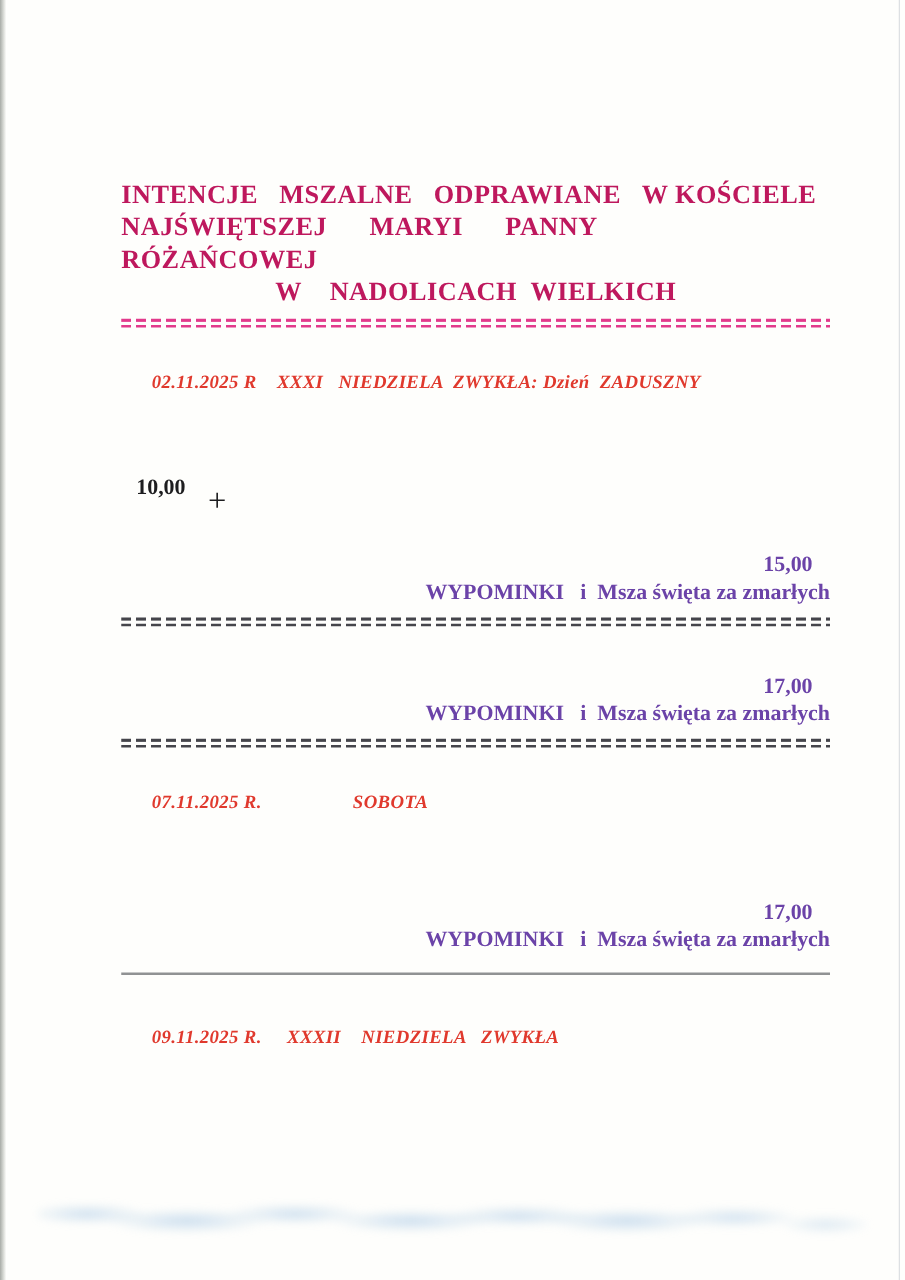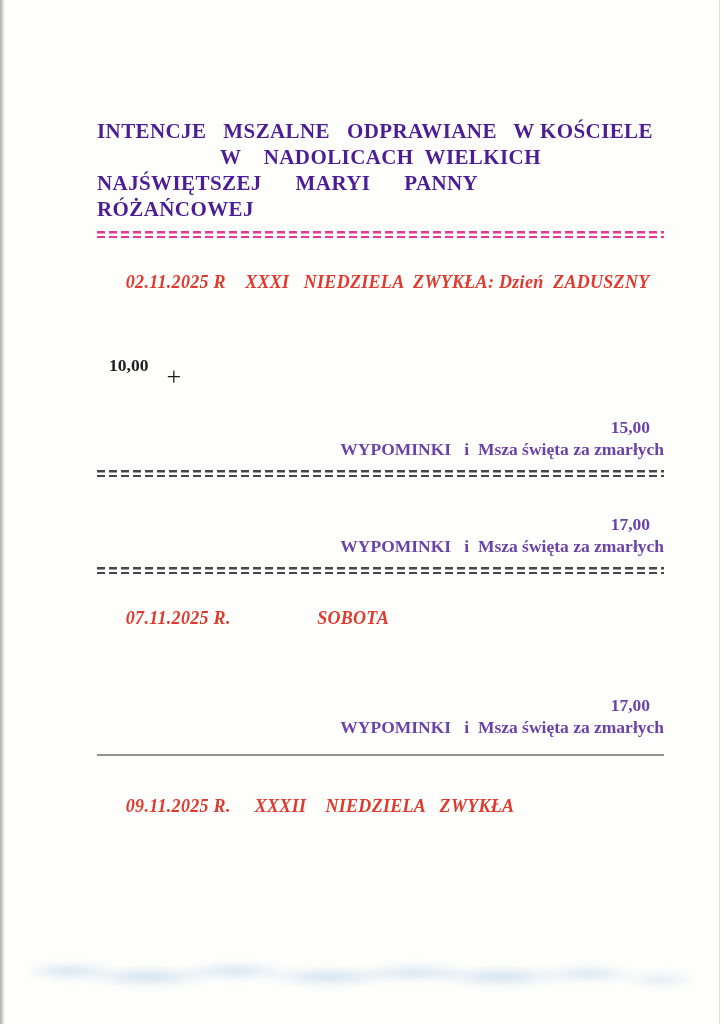--- a/index.html
+++ b/index.html
@@ -23,41 +23,41 @@
   .page {
     position: relative;
     padding: 98px 60px 0 97px;
   }
 
   
   .hdr { font-weight: bold; font-size: 16.5px; line-height: 21.5px; letter-spacing: 0.2px; }
   .hdr .italic { font-style: italic; }
 
   
-  .title-block { margin-top: 20px; color: #4c1d95; font-weight: bold; font-size: 21px; line-height: 26px; letter-spacing: 0.4px; }
+  .title-block { margin-top: 44px; color: #be185d; font-weight: bold; font-size: 21px; line-height: 26px; letter-spacing: 0.4px; }
   .title-line { white-space: pre-wrap; }
   .title-line.centered { text-align: center; }
 
   
   .sep-dashed {
     height: 7px; width: 100%; margin: 0;
     background-image:
       repeating-linear-gradient(90deg, var(--c) 0 8px, rgba(0,0,0,0) 8px 12px),
       repeating-linear-gradient(90deg, var(--c) 0 8px, rgba(0,0,0,0) 8px 12px);
     background-size: 100% 2.5px, 100% 2.5px;
     background-position: 0 0, 0 4.5px;
     background-repeat: no-repeat;
   }
   .sep-pink { --c: #e23a8c; margin-top: 9px; }
   .sep-gray { --c: #45454b; }
   .sep-solid { border-top: 2px solid #909293; height: 0; }
 
   
   .sec-head {
-    font-weight: bold; font-style: italic; font-size: 18px; line-height: 24px;
+    font-weight: bold; font-style: italic; font-size: 15px; line-height: 24px;
     white-space: pre-wrap; letter-spacing: 0.3px;
   }
   .red { color: #e0392d; }
   .blue { color: #1e6fbe; }
   .purple { color: #6b43a8; flex-direction: column; }
 
   
   .entry {
     display: flex; align-items: flex-end;
     font-weight: bold; font-size: 17.5px; line-height: 22px;
@@ -97,22 +97,22 @@
 <body>
 
 <div class="scan-edge-left"></div>
 <div class="scan-edge-right"></div>
 
 <div class="page">
 
 
   <div class="title-block">
     <div class="title-line">INTENCJE   MSZALNE   ODPRAWIANE   W KOŚCIELE</div>
+    <div class="title-line">NAJŚWIĘTSZEJ      MARYI      PANNY           RÓŻAŃCOWEJ</div>
     <div class="title-line centered">W    NADOLICACH  WIELKICH</div>
-    <div class="title-line">NAJŚWIĘTSZEJ      MARYI      PANNY           RÓŻAŃCOWEJ</div>
   </div>
 
   <div class="sep-dashed sep-pink"></div>
 
   <div>
     <div class="sec-head mt-8">
       <span class="red">02.11.2025 R</span><span class="red">    XXXI   NIEDZIELA  ZWYKŁA: Dzień  ZADUSZNY</span>
     </div>
     <div class="entry mt-36">
       <span class="time">10,00</span>

